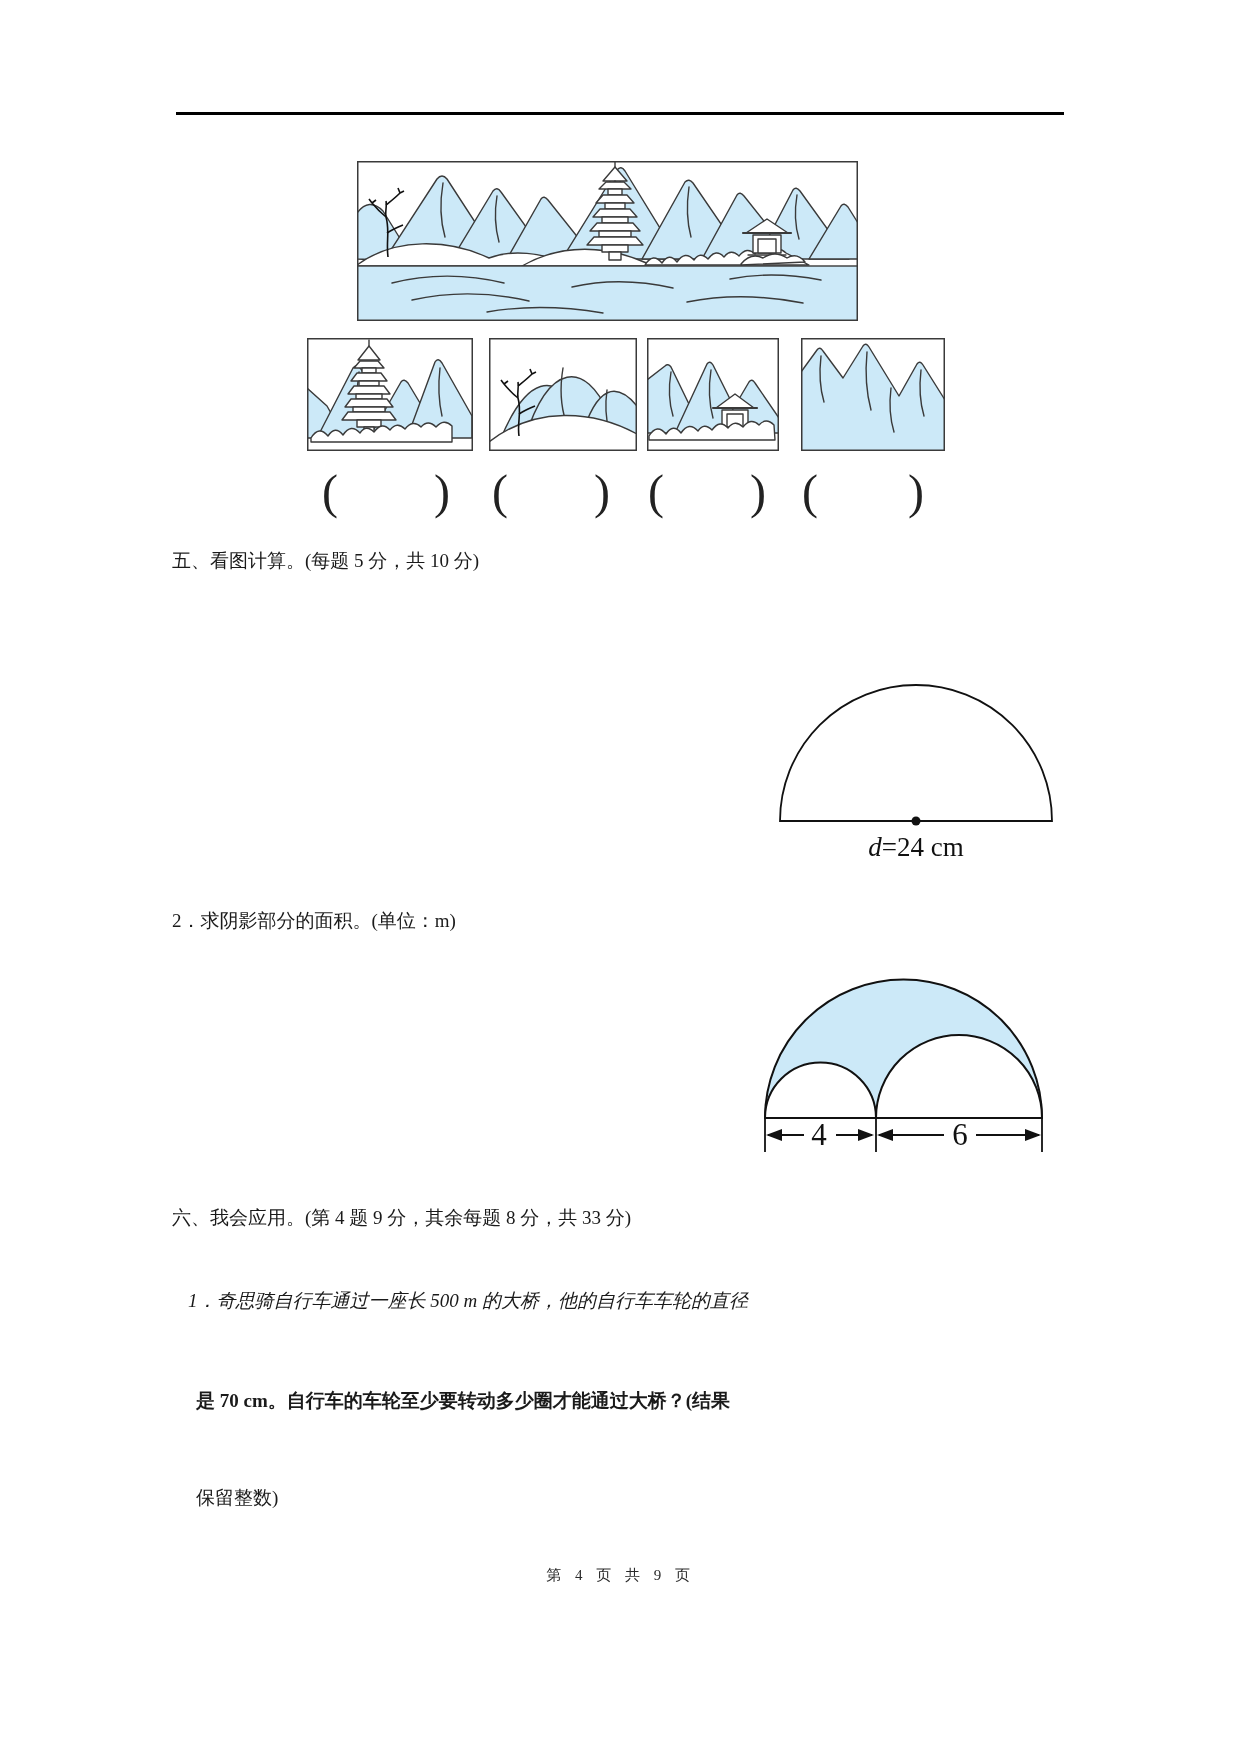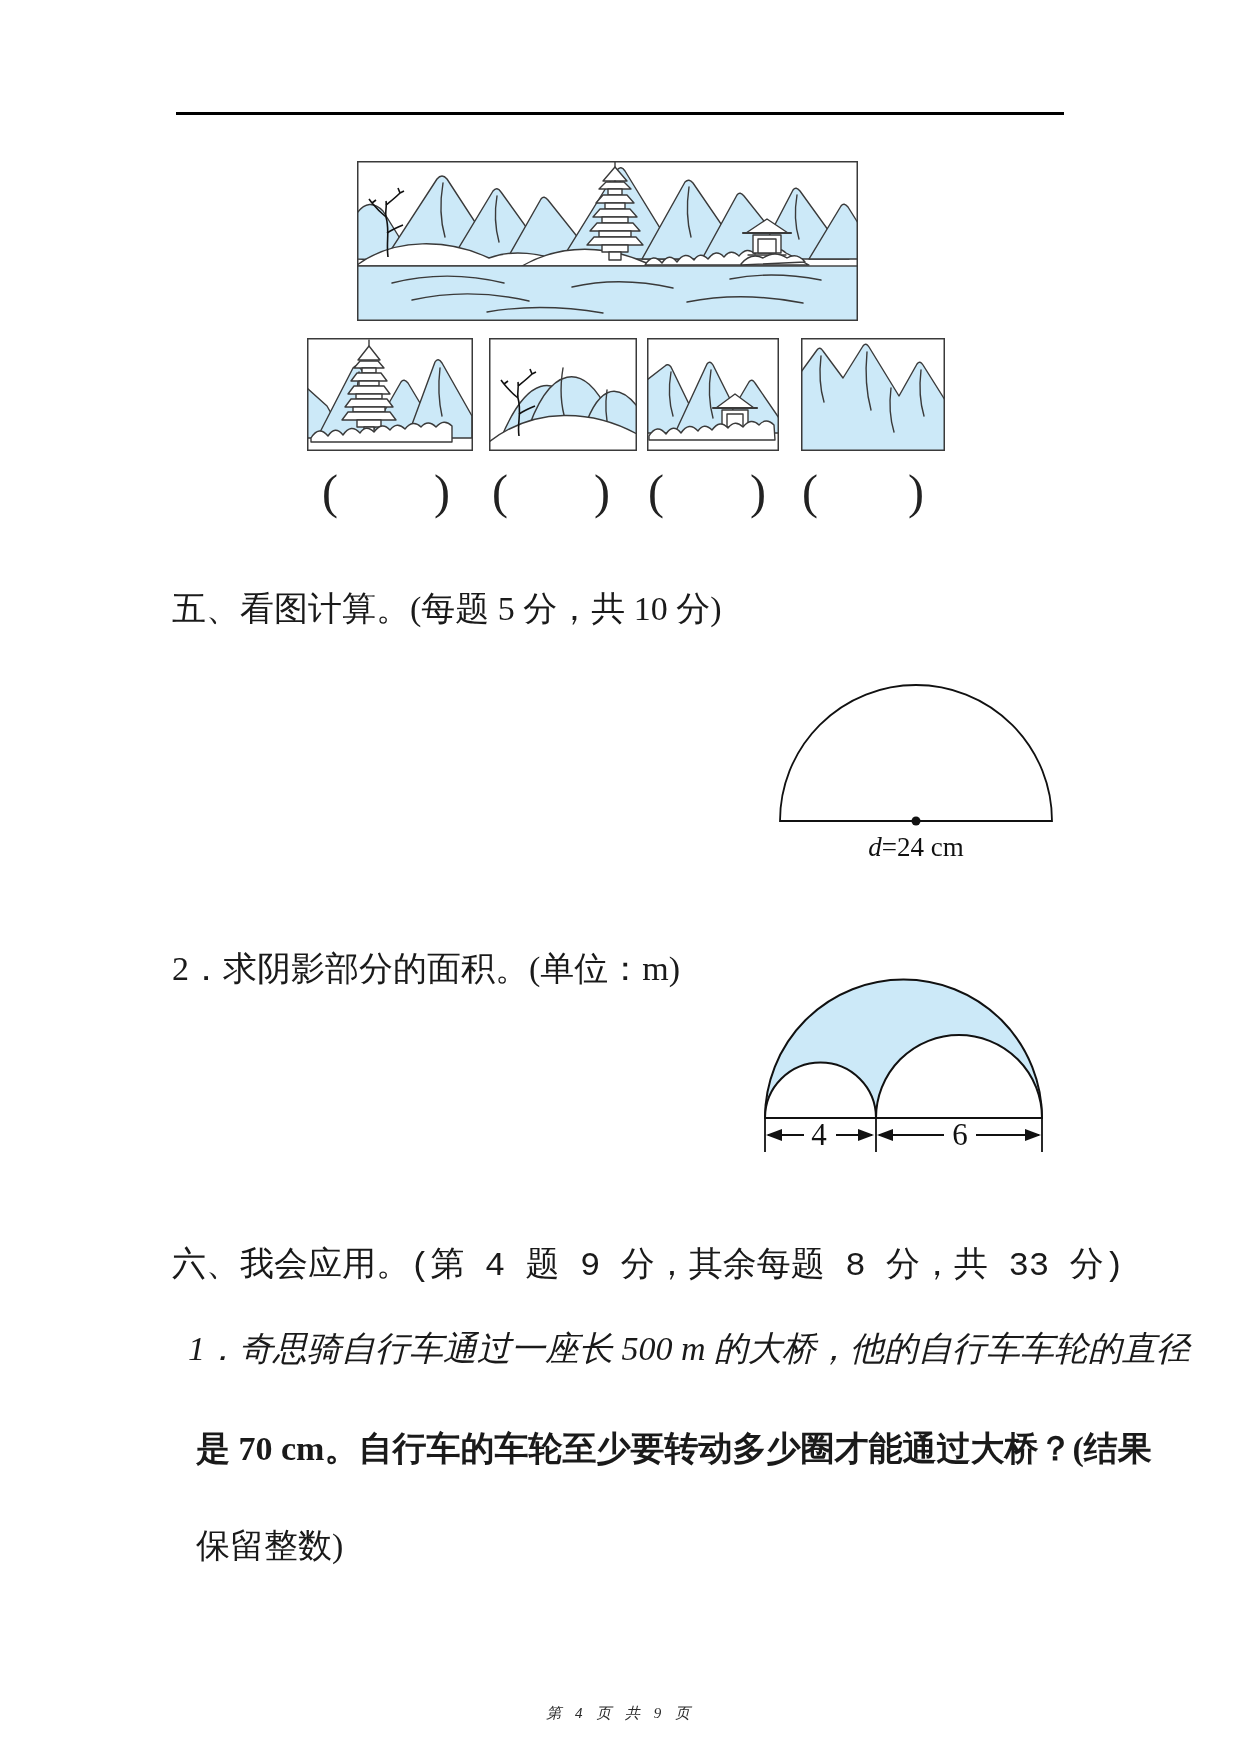--- a/index.html
+++ b/index.html
@@ -8,21 +8,21 @@
     position:relative;
     width:1241px;height:1754px;
     margin:0 auto;
     background:#ffffff;
     font-family:"Liberation Serif","DejaVu Serif",serif;
     color:#1a1a1a;
     overflow:hidden;
   }
   .abs{position:absolute;}
   .rule{background:#000;}
-  .cjk{font-size:34px;line-height:40px;white-space:nowrap;margin-top:48px;}
+  .cjk{font-size:19px;line-height:40px;white-space:nowrap;}
   .parens{
     display:flex;justify-content:space-between;
     font-size:48px;line-height:52px;
     font-family:"Liberation Serif","DejaVu Serif",serif;
     color:#222;
   }
   .footer{
     width:100%;text-align:center;
     font-size:15px;letter-spacing:5px;color:#2a2a2a;
   }
@@ -219,21 +219,21 @@
 
     <g>
       <line x1="127" y1="167" x2="192" y2="167" stroke="#111" stroke-width="2"></line>
       <polygon points="125,167 141,161 141,173" fill="#111"></polygon>
       <line x1="224" y1="167" x2="287" y2="167" stroke="#111" stroke-width="2"></line>
       <polygon points="289,167 273,161 273,173" fill="#111"></polygon>
       <text x="208" y="177" font-size="31" text-anchor="middle">6</text>
     </g>
   </svg>
 
-  <div class="abs cjk" style="left:172px;top:1198px;font-family:Liberation Mono, monospace;">六、我会应用。(第 4 题 9 分，其余每题 8 分，共 33 分)</div>
+  <div class="abs cjk" style="left:172px;top:1198px;">六、我会应用。(第 4 题 9 分，其余每题 8 分，共 33 分)</div>
 
   <div class="abs cjk" style="left:188px;top:1281px;font-style:italic;">1．奇思骑自行车通过一座长 500 m 的大桥，他的自行车车轮的直径</div>
   <div class="abs cjk" style="left:196px;top:1381px;font-weight:bold;">是 70 cm。自行车的车轮至少要转动多少圈才能通过大桥？(结果</div>
   <div class="abs cjk" style="left:196px;top:1478px;">保留整数)</div>
 
-  <div class="abs footer" style="left:0;top:1704px;font-style:italic;">第 4 页 共 9 页</div>
+  <div class="abs footer" style="left:0;top:1566px;">第 4 页 共 9 页</div>
 
 </div>
 
 </body></html>

